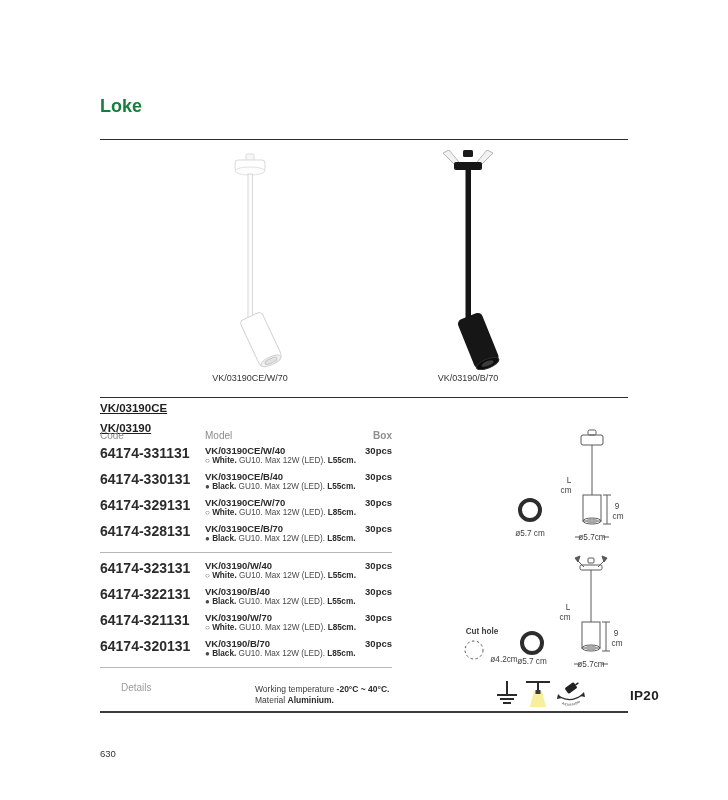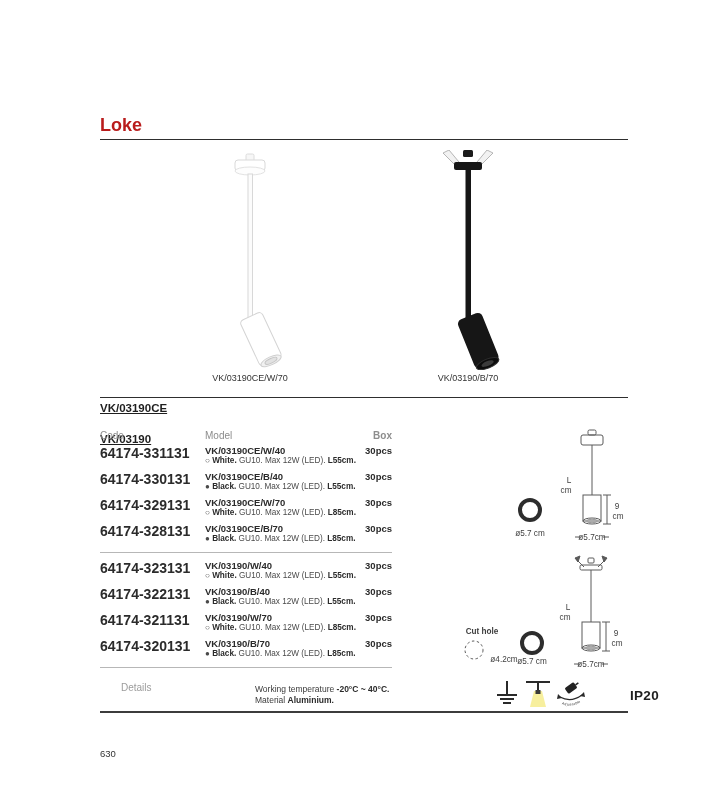--- a/index.html
+++ b/index.html
@@ -1,34 +1,34 @@
 <!DOCTYPE html>
 <html><head>
 <meta charset="utf-8">
 <style>
   html,body{margin:0;padding:0;background:#ffffff;}
   body{font-family:"Liberation Sans",sans-serif;color:#2b2b2b;}
   .page{position:relative;width:728px;height:800px;background:#fff;overflow:hidden;}
 
   .category{position:absolute;left:100px;top:44px;font-size:15px;letter-spacing:.2px;color:#252525;}
-  .title{position:absolute;left:100px;top:115px;font-size:18px;font-weight:bold;color:#b91c1c;}
+  .title{position:absolute;left:100px;top:96px;font-size:18px;font-weight:bold;color:#15803d;}
   .rule{position:absolute;left:100px;width:528px;border-top:1.5px solid #2e2e2e;}
   .rule-title{top:139px;}
   .rule-products{top:397px;}
   .rule-footer{top:711px;border-top:2.5px solid #3c3c3c;}
 
   .product{position:absolute;}
   .product-white{left:175px;top:153px;}
   .product-black{left:393px;top:150px;}
   .caption{position:absolute;width:150px;text-align:center;font-size:9px;color:#333;}
   .caption-1{left:175px;top:373px;}
   .caption-2{left:393px;top:373px;}
 
   .family-links{position:absolute;left:100px;top:402px;}
-  .family-link{display:block;font-size:11.5px;font-weight:bold;color:#1e1e1e;text-decoration:underline;margin-bottom:19px;cursor:pointer;}
+  .family-link{display:block;font-size:11.5px;font-weight:bold;color:#1e1e1e;text-decoration:underline;margin-bottom:8px;cursor:pointer;}
 
   .table{position:absolute;left:100px;top:430px;width:292px;}
   .t-header{display:grid;grid-template-columns:105px 160px 1fr;font-size:10px;color:#8d8d8d;margin-bottom:4px;}
   .t-header .h-box{text-align:right;font-weight:bold;}
   .t-row{display:grid;grid-template-columns:105px 160px 1fr;height:26px;align-items:start;}
   .t-code{font-size:14px;font-weight:bold;}
   .t-model{font-size:9.5px;font-weight:bold;line-height:11px;}
   .t-desc{font-size:8.2px;font-weight:normal;color:#4a4a4a;line-height:10px;}
   .t-desc .b{font-weight:bold;color:#2b2b2b;}
   .t-desc .dot{font-size:8px;}

